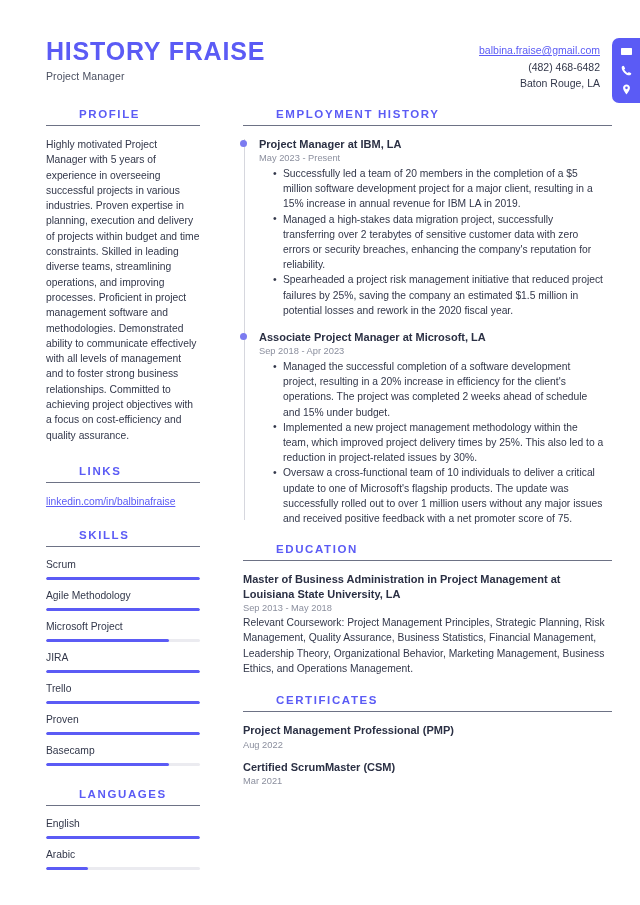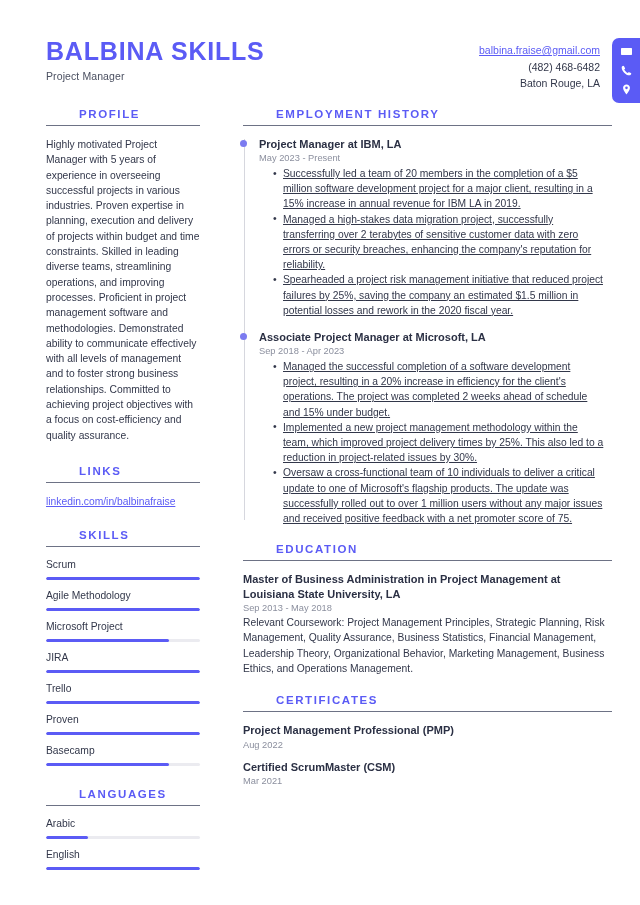--- a/index.html
+++ b/index.html
@@ -152,21 +152,21 @@
     font-weight: bold;
     color: #2b3044;
     line-height: 14px;
   }
   .job-dates {
     font-size: 9.3px;
     color: #8b8f9e;
     margin-top: 2px;
     margin-bottom: 3px;
   }
-  ul.bullets { list-style: none; margin: 0 6px 0 14px; text-decoration: underline; }
+  ul.bullets { list-style: none; margin: 0 6px 0 14px; }
   ul.bullets li {
     position: relative;
     font-size: 10.3px;
     line-height: 15.2px;
     color: #32374a;
     margin-bottom: 0;
     padding-left: 10px;
   }
   ul.bullets li:before {
     content: "\2022";
@@ -198,21 +198,21 @@
   }
   .mt-education { margin-top: 6px; }
 </style>
 </head>
 <body>
 
 <div class="page">
 
   <div class="header">
     <div class="name-block">
-      <div class="name">BALBINA SKILLS</div>
+      <div class="name">HISTORY FRAISE</div>
       <div class="job-title">Project Manager</div>
     </div>
 
     <div class="contact-block">
       <div>
         <a href="#">balbina.fraise@gmail.com</a>
       </div>
       <div>(482) 468-6482</div>
       <div>Baton Rouge, LA</div>
     </div>
@@ -300,29 +300,29 @@
             <div class="bar-fill" style="width: 80%;"></div>
           </div>
         </div>
       </div>
 
       <div class="section" style="margin-top:22px;">
         <div class="sec-title">LANGUAGES</div>
         <div class="sec-rule"></div>
 
         <div class="bar-item">
+          <div class="bar-label">English</div>
+          <div class="bar-track">
+            <div class="bar-fill" style="width: 100%;"></div>
+          </div>
+        </div>
+        <div class="bar-item">
           <div class="bar-label">Arabic</div>
           <div class="bar-track">
             <div class="bar-fill" style="width: 27%;"></div>
-          </div>
-        </div>
-        <div class="bar-item">
-          <div class="bar-label">English</div>
-          <div class="bar-track">
-            <div class="bar-fill" style="width: 100%;"></div>
           </div>
         </div>
       </div>
 
     </div>
 
     <div class="col-right">
 
       <div class="section">
         <div class="sec-title">EMPLOYMENT HISTORY</div>

